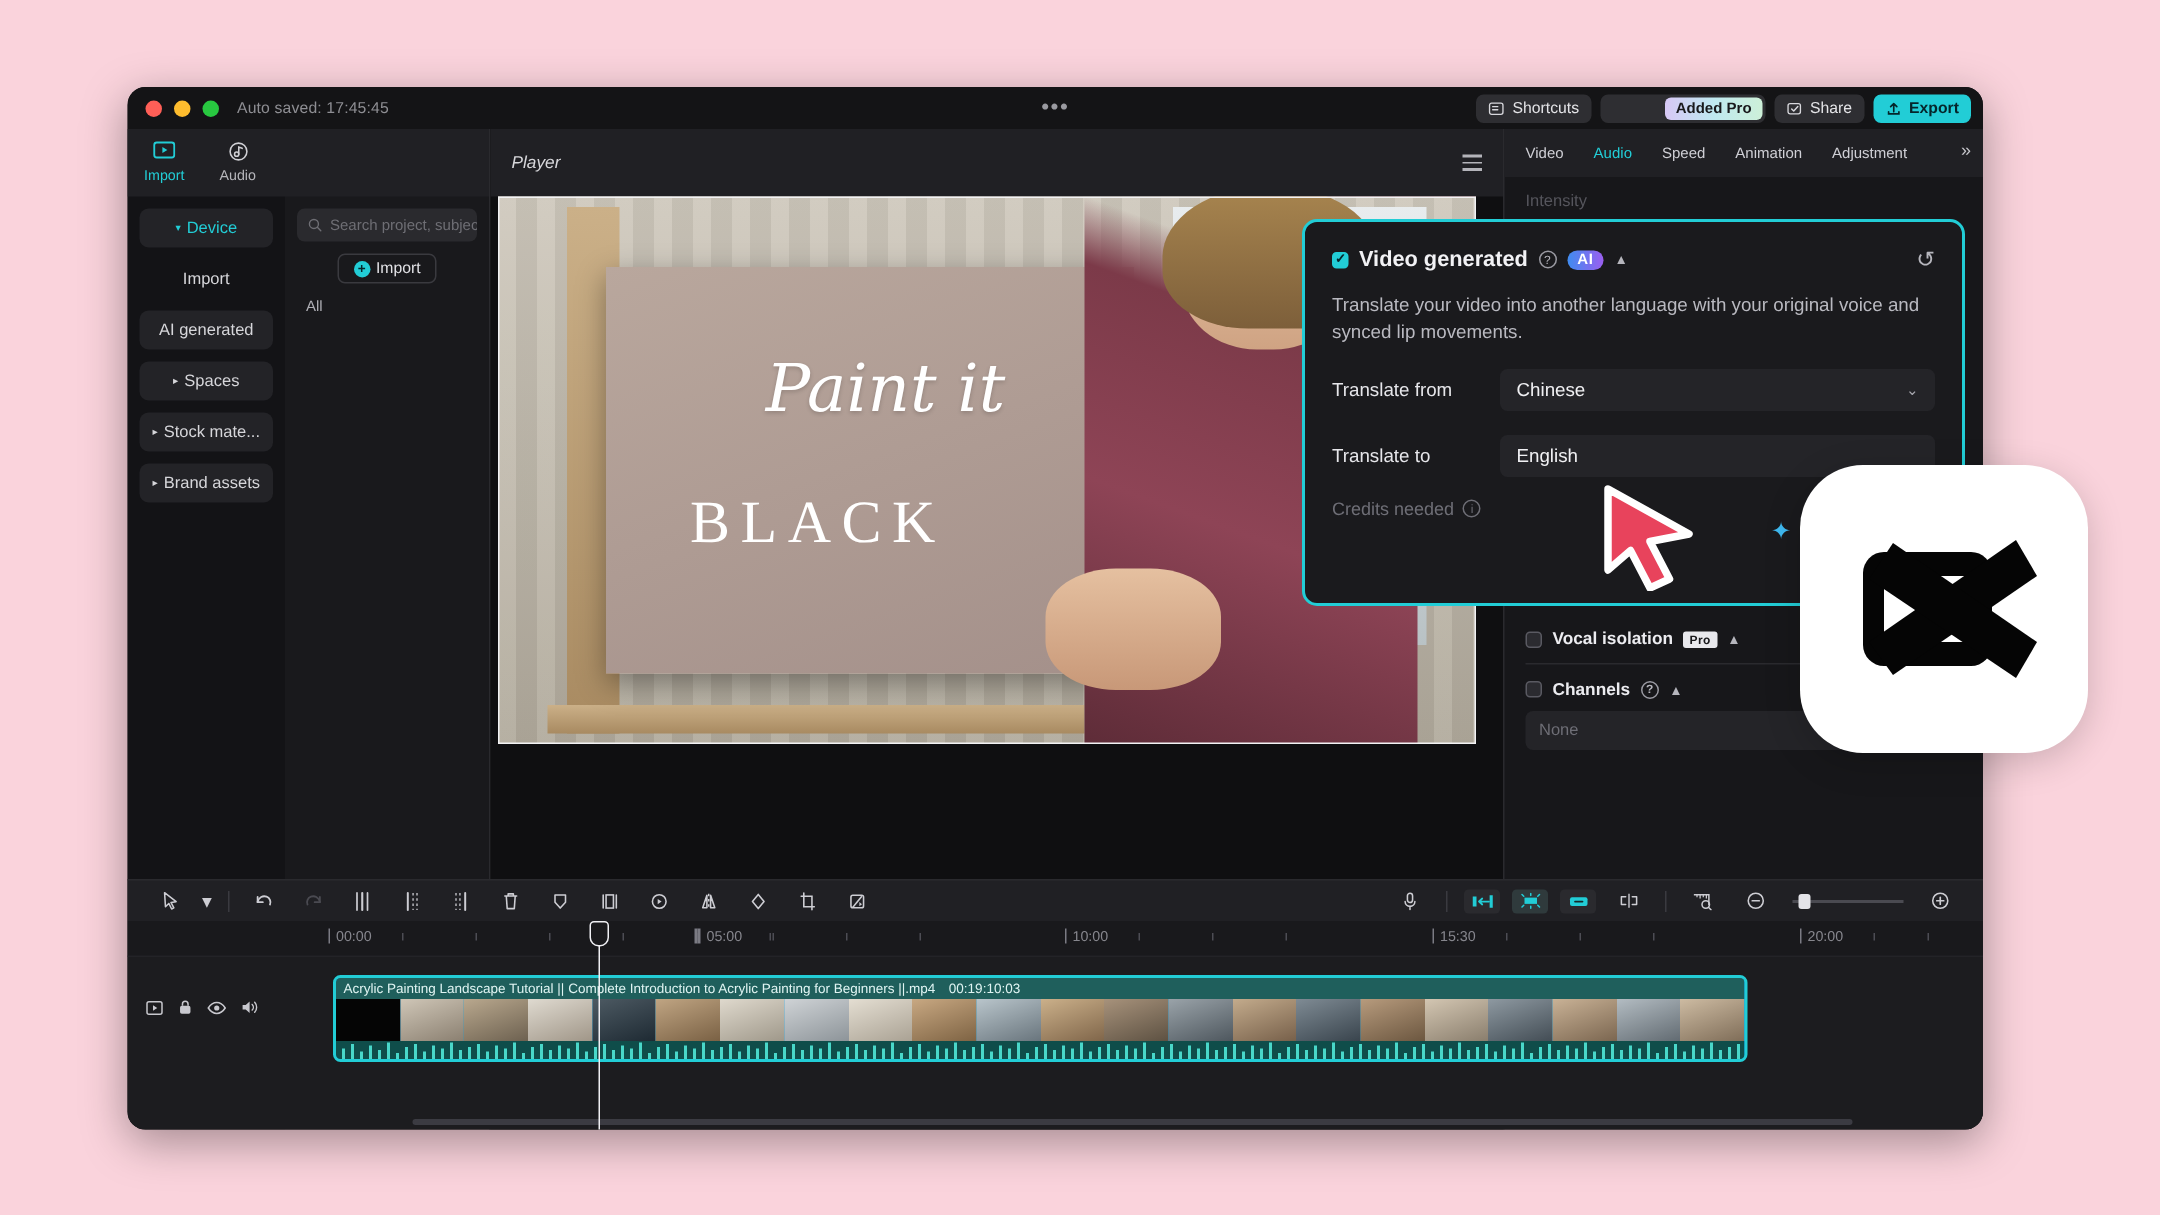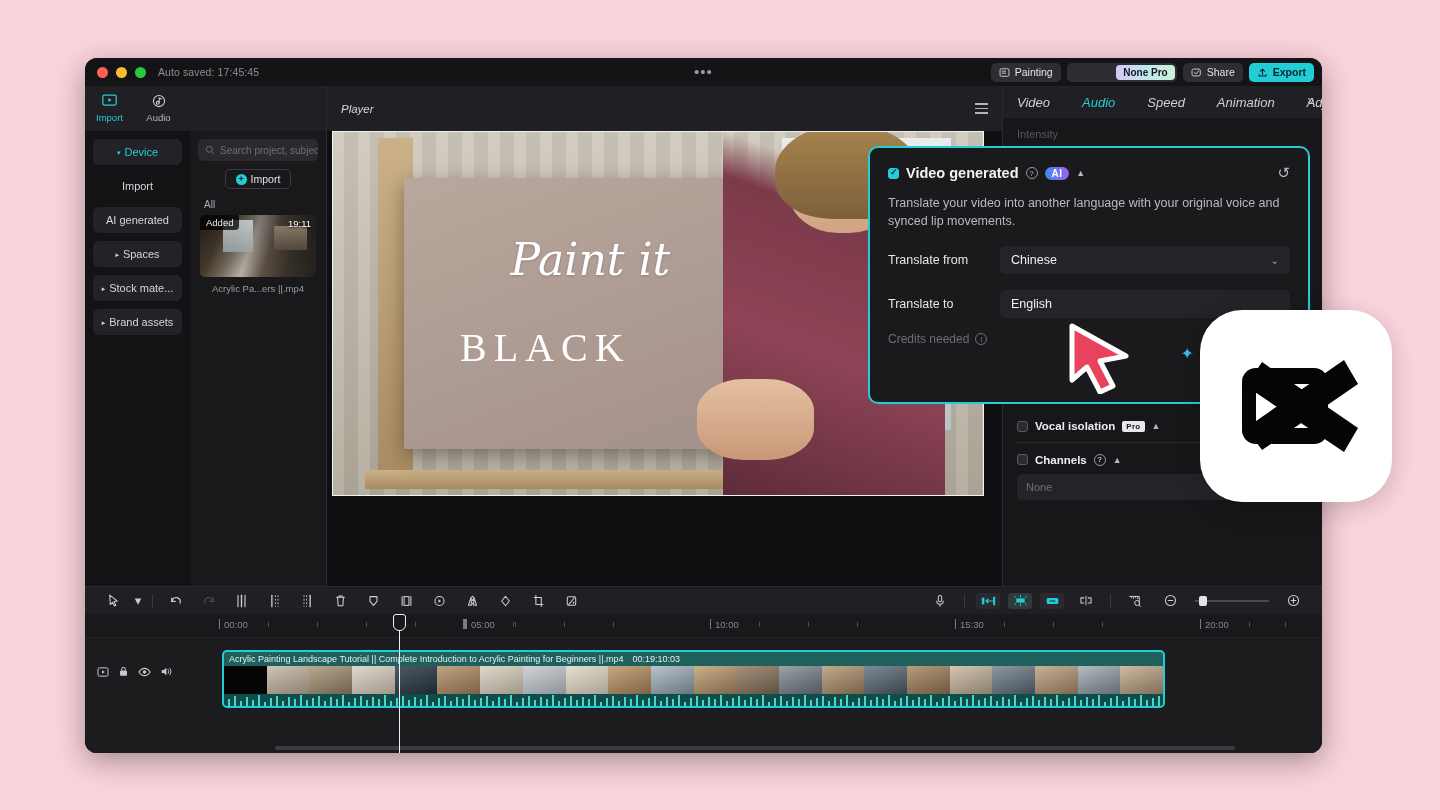--- a/index.html
+++ b/index.html
@@ -194,22 +194,22 @@
   .tc-tot { color: #c8c8ce; font-size: 11px; }
   .minibars { display: flex; gap: 2px; align-items: flex-end; margin-left: 6px; }
   .minibars i { width: 4px; background: #55555c; display: block; }
   .playbtn { margin-left: auto; margin-right: auto; color: #e8e8ec; font-size: 15px; }
   .pb-right { display: flex; align-items: center; gap: 12px; }
   .ratiobox { border: 1px solid #7d7d85; border-radius: 3px; color: #c9c9cf; font-size: 9.5px; padding: 1px 4px; }
 
   
   .rightcol { width: 320px; flex: none; background: #17171a; border-left: 1px solid #2a2a2e; position: relative; }
   .rtabs {
-    height: 32px; display: flex; align-items: center; gap: 16px; padding: 0 14px;
-    background: #202024; color: #cfcfd5; font-size: 13px; overflow: hidden; font-style: italic;
+    height: 32px; display: flex; align-items: center; gap: 4px; padding: 0 14px;
+    background: #202024; color: #cfcfd5; font-size: 10px; overflow: hidden;
   }
   .rtab { margin-right: 16px; white-space: nowrap; }
   .rtab.active { color: #22cdd6; }
   .rchev { position: absolute; right: 8px; top: 7px; color: #c6c6cc; font-size: 12px; }
   .rcontent { padding: 10px 14px; position: relative; height: 635px; }
   .rlabel-dim { color: #55555c; font-size: 11px; }
   .hr { height: 1px; background: #2a2a2e; margin: 10px 0; }
   .chk {
     width: 11px; height: 11px; border-radius: 3px; border: 1.5px solid #5a5a62; flex: none;
     background: #2b2b30;
@@ -345,24 +345,24 @@
       </div>
       <div class="dots-handle">•••</div>
       <div class="tb-right">
         <div class="tb-btn">
           <span class="ic">
             <svg width="11" height="11" viewBox="0 0 16 16">
                 <rect x="1.5" y="2.5" width="13" height="11" rx="2" fill="none" stroke="#d8d8dd" stroke-width="1.3"></rect>
                 <path d="M4.5 6h5M4.5 9h5" stroke="#d8d8dd" stroke-width="1.3" stroke-linecap="round"></path>
               </svg>
           </span>
-          <span>Painting</span>
+          <span>Shortcuts</span>
         </div>
         <div class="propill">
-          <span class="joinpro">None Pro</span>
+          <span class="joinpro">Added Pro</span>
         </div>
         <div class="tb-btn">
           <span class="ic">
             <svg width="11" height="11" viewBox="0 0 16 16">
                 <rect x="1.5" y="3" width="12" height="10" rx="2" fill="none" stroke="#d8d8dd" stroke-width="1.3"></rect>
                 <path d="M5 8.2l2 2 4-4.4" stroke="#d8d8dd" stroke-width="1.4" fill="none" stroke-linecap="round" stroke-linejoin="round"></path>
               </svg>
           </span>
           <span>Share</span>
         </div>
@@ -457,29 +457,20 @@
                 <path d="M9.2 9.2L12.4 12.4" stroke="#6e6e74" stroke-width="1.3" stroke-linecap="round"></path>
               </svg>
           </span>
           <span>Search project, subjects in</span>
         </div>
         <div class="importbtn">
           <span class="plusdot">+</span>
           <span>Import</span>
         </div>
         <div class="alllabel">All</div>
-        <div class="thumbwrap">
-          <div class="thumb">
-            <span class="win"></span>
-            <span class="shelf"></span>
-            <span class="badge-added">Added</span>
-            <span class="badge-dur">19:11</span>
-          </div>
-          <div class="thumbname">Acrylic Pa...ers ||.mp4</div>
-        </div>
       </div>
 
       <div class="playercol">
         <div class="playerhead">
           <span class="t">Player</span>
           <span class="burger">
               <i></i>
               <i></i>
               <i></i>
             </span>

